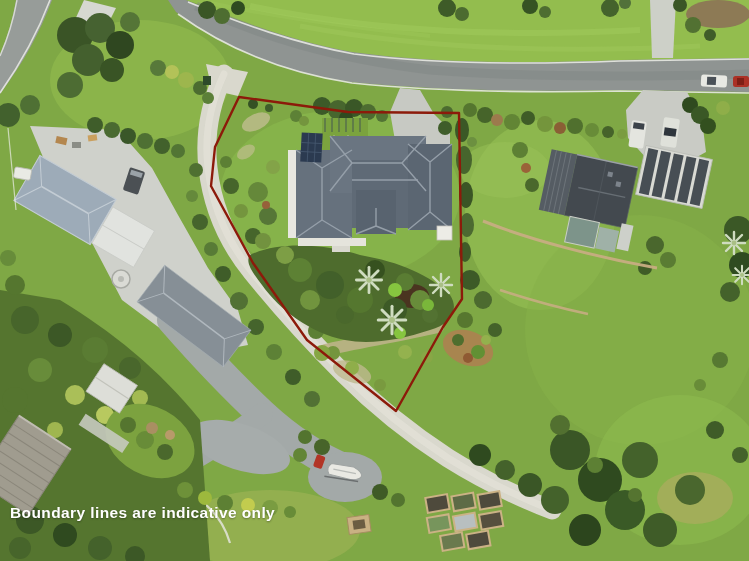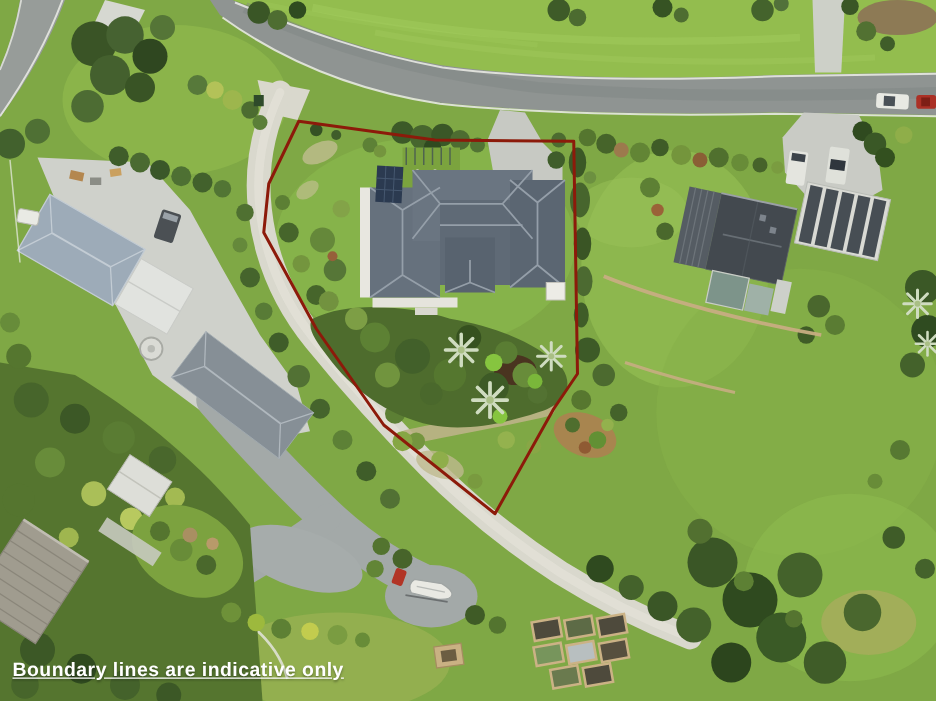--- a/index.html
+++ b/index.html
@@ -1,19 +1,19 @@
 <!DOCTYPE html>
 <html><head>
 <meta charset="utf-8">
 <style>
   html,body{margin:0;padding:0;background:#222;}
   .stage{position:relative;width:749px;height:561px;overflow:hidden;font-family:"Liberation Sans",sans-serif;}
   .stage svg{display:block;}
-  .caption{position:absolute;left:10px;top:528px;color:#fff;font-size:15.5px;font-weight:bold;
-    letter-spacing:.4px;text-shadow:0 1px 2px rgba(0,0,0,.35);user-select:none;text-decoration:underline;}
+  .caption{position:absolute;left:10px;top:504px;color:#fff;font-size:15.5px;font-weight:bold;
+    letter-spacing:.4px;text-shadow:0 1px 2px rgba(0,0,0,.35);user-select:none;}
 </style>
 </head>
 <body>
 
 <div class="stage">
 <svg width="749" height="561" viewBox="0 0 749 561">
   <defs>
     <g id="palm">
       <g stroke="#cfdcc0" stroke-width="2.4" stroke-linecap="round">
         <line x1="0" y1="0" x2="11" y2="0"></line>

